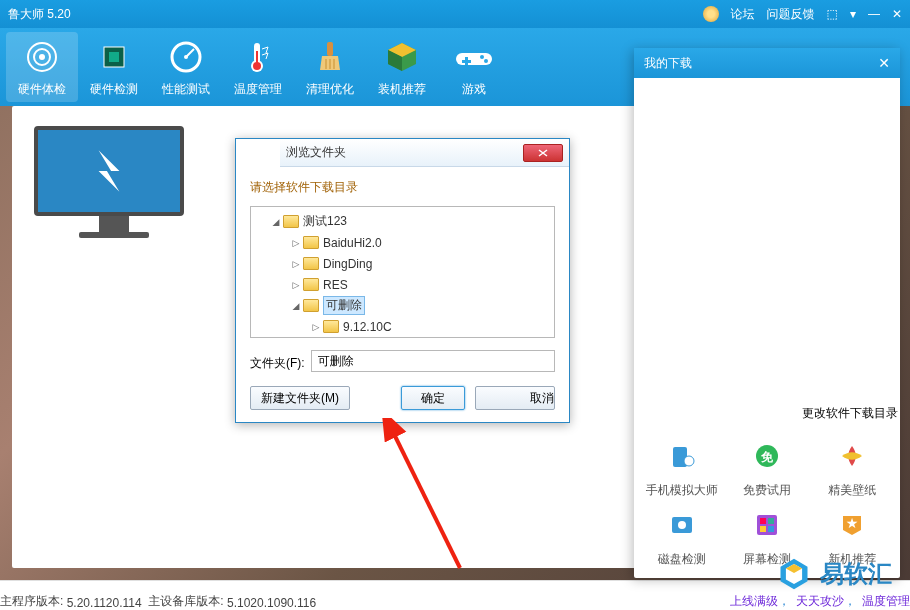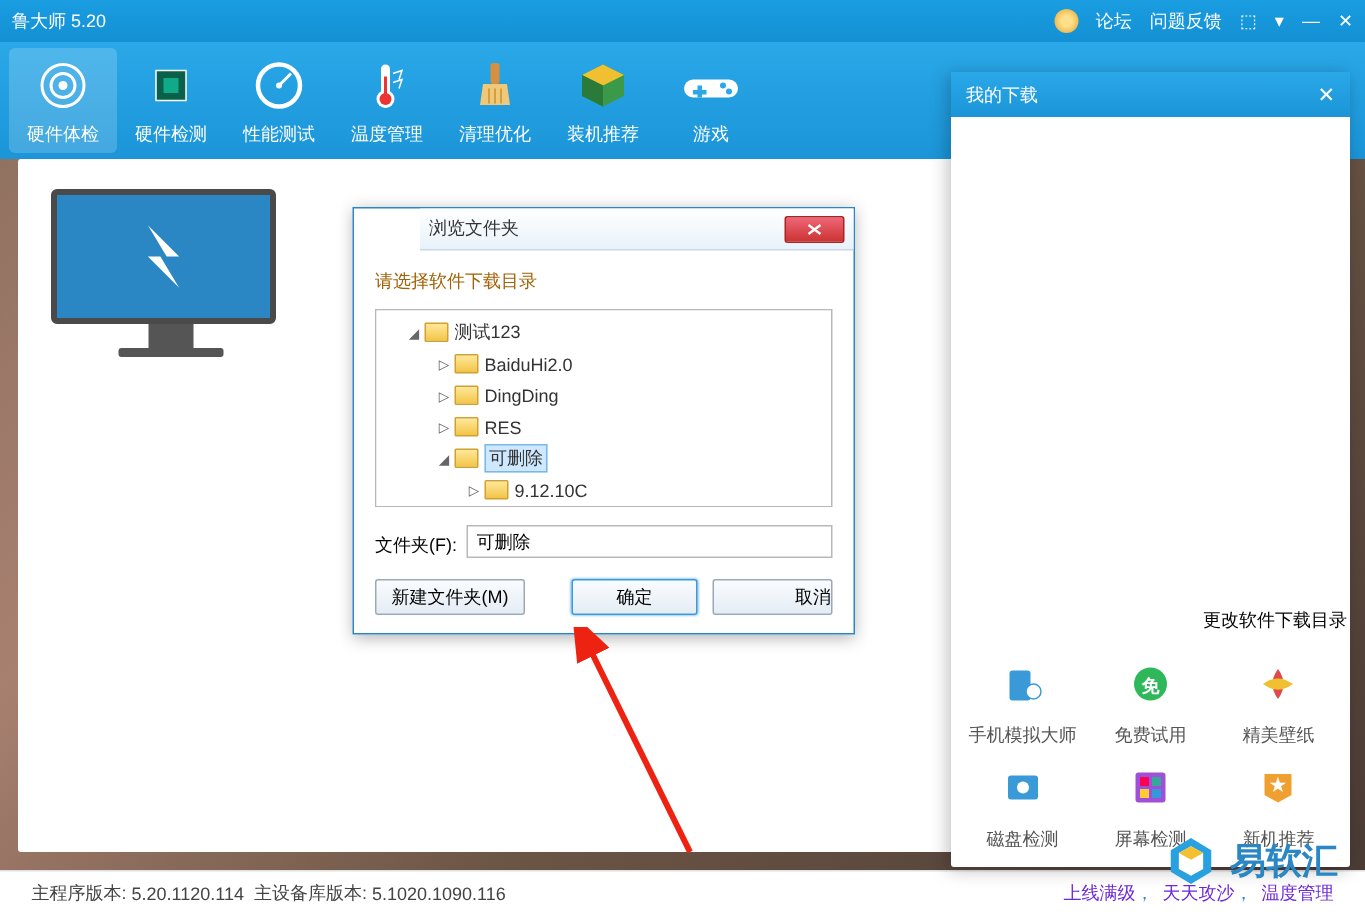--- a/index.html
+++ b/index.html
@@ -18,21 +18,21 @@
   .tb-item.active { background: rgba(255,255,255,0.18); }
   .tb-item .ic { width: 40px; height: 40px; display: flex; align-items: center; justify-content: center; margin-bottom: 4px; }
   .tb-item .lab { font-size: 12px; }
 
   .content { position: absolute; top: 106px; left: 12px; right: 12px; bottom: 42px; background: #fff; border-radius: 2px; padding: 16px; }
   .monitor { width: 160px; height: 120px; position: absolute; top: 20px; left: 22px; }
   .monitor .scr { width: 150px; height: 90px; background: #2a87c4; border: 4px solid #4a4a4a; border-radius: 4px; display: flex; align-items: center; justify-content: center; }
   .monitor .stand { width: 30px; height: 16px; background: #555; margin: 0 auto; }
   .monitor .base { width: 70px; height: 6px; background: #555; margin: 0 auto; border-radius: 2px; }
 
-  .footer { position: absolute; bottom: 0; left: 0; right: 0; height: 30px; background: #fff; border-top: 1px solid #e0e0e0; display: flex; align-items: center; padding: 0 21px; font-size: 12px; color: #444; }
+  .footer { position: absolute; bottom: 0; left: 0; right: 0; height: 30px; background: #fff; border-top: 1px solid #e0e0e0; display: flex; align-items: flex-end; padding: 0 0; font-size: 12px; color: #444; }
   .footer .links { margin-left: auto; color: #2a87d4; }
   .footer .links a { color: #6d28d9; text-decoration: none; margin-left: 6px; cursor: pointer; }
 
   
   .dialog { position: absolute; top: 138px; left: 235px; width: 335px; background: #fff; border: 1px solid #2a87c4; box-shadow: 0 2px 10px rgba(0,0,0,0.3); }
   .dlg-title { height: 28px; background: linear-gradient(to bottom, #fff, #e8f2fa); border-bottom: 1px solid #c8d8e8; display: flex; align-items: center; padding: 0 6px; font-size: 12px; margin-left: 44px; }
   .dlg-title .t { flex: 1; color: #333; }
   .dlg-close { width: 40px; height: 18px; background: linear-gradient(to bottom, #e67, #c33); border: 1px solid #a22; border-radius: 2px; display: flex; align-items: center; justify-content: center; color: #fff; cursor: pointer; }
   .dlg-body { padding: 12px 14px; }
   .dlg-label { font-size: 12px; margin-bottom: 10px; color: #a16207; }
@@ -42,21 +42,21 @@
   .fold-ic { width: 16px; height: 13px; background: linear-gradient(to bottom, #ffe89a, #f2c548); border: 1px solid #d0a030; border-radius: 1px; margin-right: 4px; display: inline-block; }
   .tree-row.sel .name { background: #cde8ff; border: 1px solid #7ab8e8; padding: 0 2px; }
   .tree-row .name { color: #333; }
   .ind1 { padding-left: 14px; } .ind2 { padding-left: 34px; } .ind3 { padding-left: 54px; }
   .name-row { display: flex; align-items: flex-end; margin-top: 12px; gap: 6px; }
   .name-row label { font-size: 12px; }
   .name-row input { flex: 1; height: 22px; border: 1px solid #b8b8b8; padding: 0 6px; font-size: 12px; font-family: inherit; }
   .dlg-btns { display: flex; gap: 10px; margin-top: 14px; }
   .dlg-btn { height: 24px; border: 1px solid #9aa8b8; background: linear-gradient(to bottom, #fafcff, #e4ecf4); font-size: 12px; cursor: pointer; font-family: inherit; border-radius: 2px; }
   .dlg-btn.new { width: 100px; }
-  .dlg-btn.ok { width: 84px; margin-left: auto; border-color: #3a9ad8; box-shadow: 0 0 2px #3a9ad8; }
+  .dlg-btn.ok { width: 64px; margin-left: auto; border-color: #3a9ad8; box-shadow: 0 0 2px #3a9ad8; }
   .dlg-btn.cancel { width: 80px; text-align: right; }
 
   
   .dl-panel { position: absolute; top: 48px; right: 10px; width: 266px; height: 530px; background: #fff; box-shadow: -2px 2px 12px rgba(0,0,0,0.25); border-radius: 2px; display: flex; flex-direction: column; }
   .dl-head { height: 30px; background: linear-gradient(to bottom, #2aa8e8, #1b95d8); color: #fff; display: flex; align-items: center; padding: 0 10px; font-size: 12px; }
   .dl-head .t { flex: 1; }
   .dl-head .x { cursor: pointer; font-size: 14px; }
   .dl-body { flex: 1; }
   .dl-link { text-align: right; padding: 8px 2px; color: #000000; font-size: 12px; cursor: pointer; }
   .dl-grid { display: grid; grid-template-columns: repeat(3, 1fr); gap: 6px; padding: 6px 8px 10px; }

